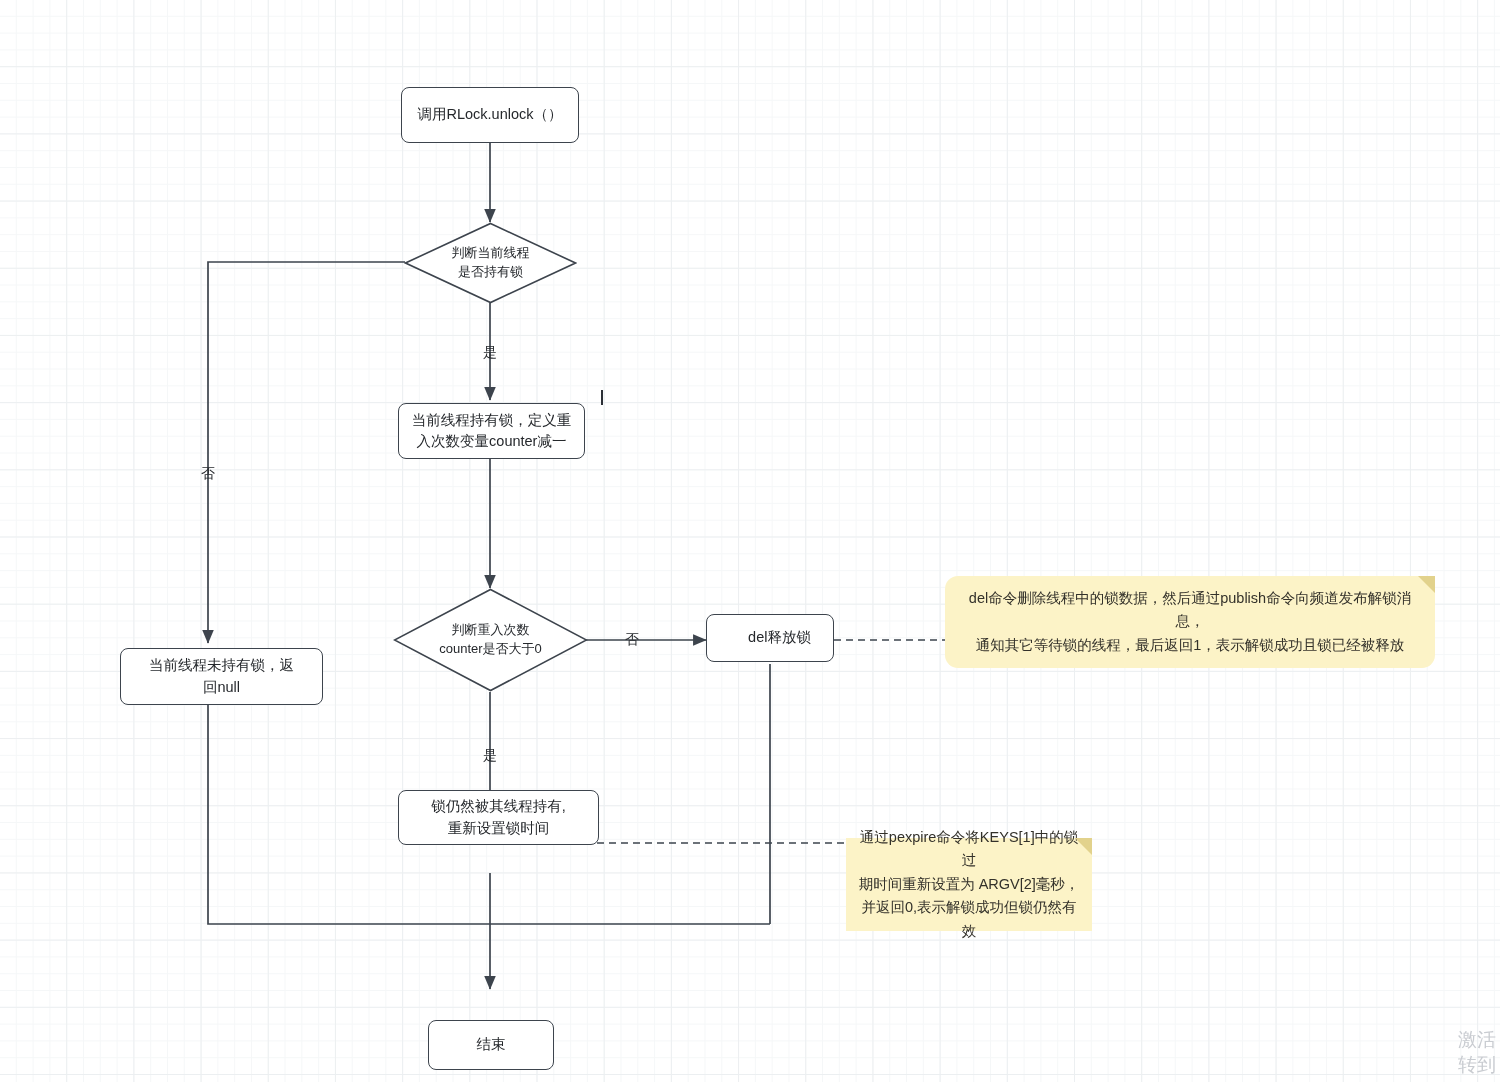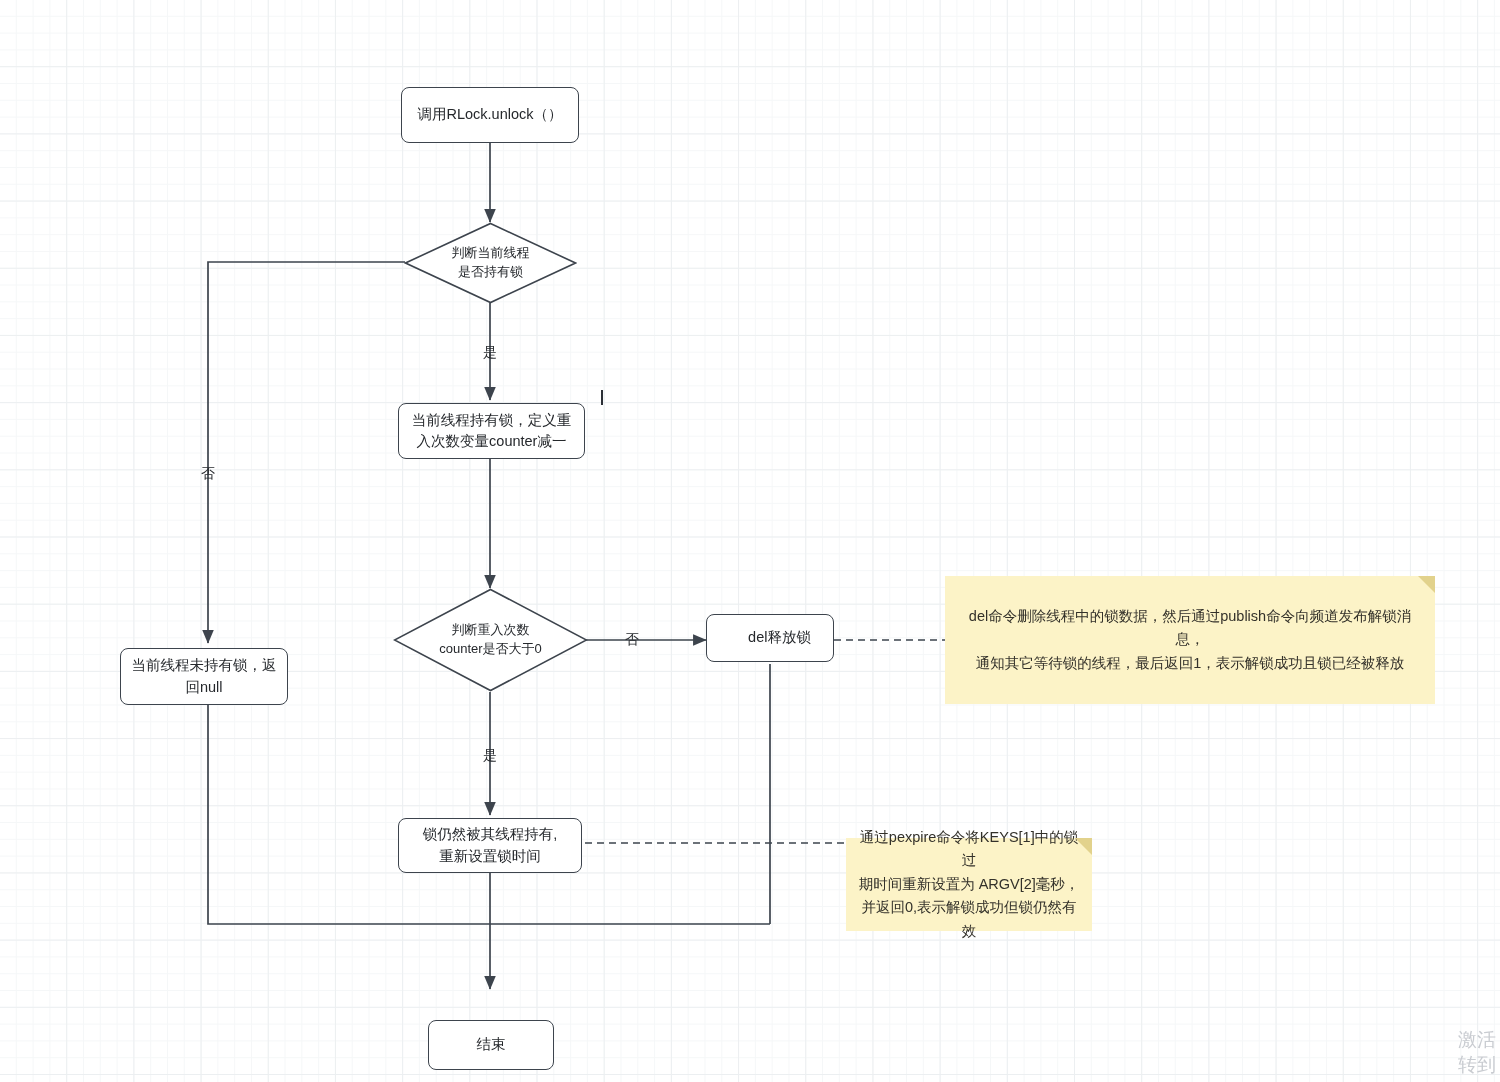--- a/index.html
+++ b/index.html
@@ -163,42 +163,42 @@
   <div class="node box" style="left:401px; top:87px; width:178px; height:56px;">调用RLock.unlock（）</div>
 
   <div class="diamond-wrap" style="left:404px; top:222px; width:173px; height:82px;">
     <svg width="173" height="82">
       <polygon points="86.5,1.5 171.5,41 86.5,80.5 1.5,41" fill="#ffffff" stroke="#3d444d" stroke-width="1.6"></polygon>
     </svg>
     <div class="diamond-label">判断当前线程
 是否持有锁</div>
   </div>
 
-  <div class="node box" style="left:120px; top:648px; width:168px; height:57px;">当前线程未持有锁，返
+  <div class="node box" style="left:120px; top:648px; width:203px; height:57px;">当前线程未持有锁，返
 回null</div>
 
   <div class="node box" style="left:398px; top:403px; width:187px; height:56px;">当前线程持有锁，定义重
 入次数变量counter减一</div>
 
   <div class="diamond-wrap" style="left:393px; top:588px; width:195px; height:104px;">
     <svg width="195" height="104">
       <polygon points="97.5,1.5 193.5,52 97.5,102.5 1.5,52" fill="#ffffff" stroke="#3d444d" stroke-width="1.6"></polygon>
     </svg>
     <div class="diamond-label">判断重入次数
 counter是否大于0</div>
   </div>
 
   <div class="node box" style="left:706px; top:614px; width:128px; height:48px;padding-left:27px;">del释放锁</div>
 
-  <div class="node box" style="left:398px; top:818px; width:184px; height:55px;">锁仍然被其线程持有,
+  <div class="node box" style="left:398px; top:790px; width:201px; height:55px;">锁仍然被其线程持有,
 重新设置锁时间</div>
 
   <div class="node box" style="left:428px; top:1020px; width:126px; height:50px;">结束</div>
 
-  <div class="note" style="left:945px; top:576px; width:490px; height:128px;">
+  <div class="note" style="left:945px; top:576px; width:490px; height:92px;border-radius:13px;">
     <span class="fold"></span>
     <span>del命令删除线程中的锁数据，然后通过publish命令向频道发布解锁消息，
 通知其它等待锁的线程，最后返回1，表示解锁成功且锁已经被释放</span>
   </div>
 
   <div class="note" style="left:846px; top:838px; width:246px; height:93px;">
     <span class="fold"></span>
     <span>通过pexpire命令将KEYS[1]中的锁过
 期时间重新设置为 ARGV[2]毫秒，
 并返回0,表示解锁成功但锁仍然有效</span>

